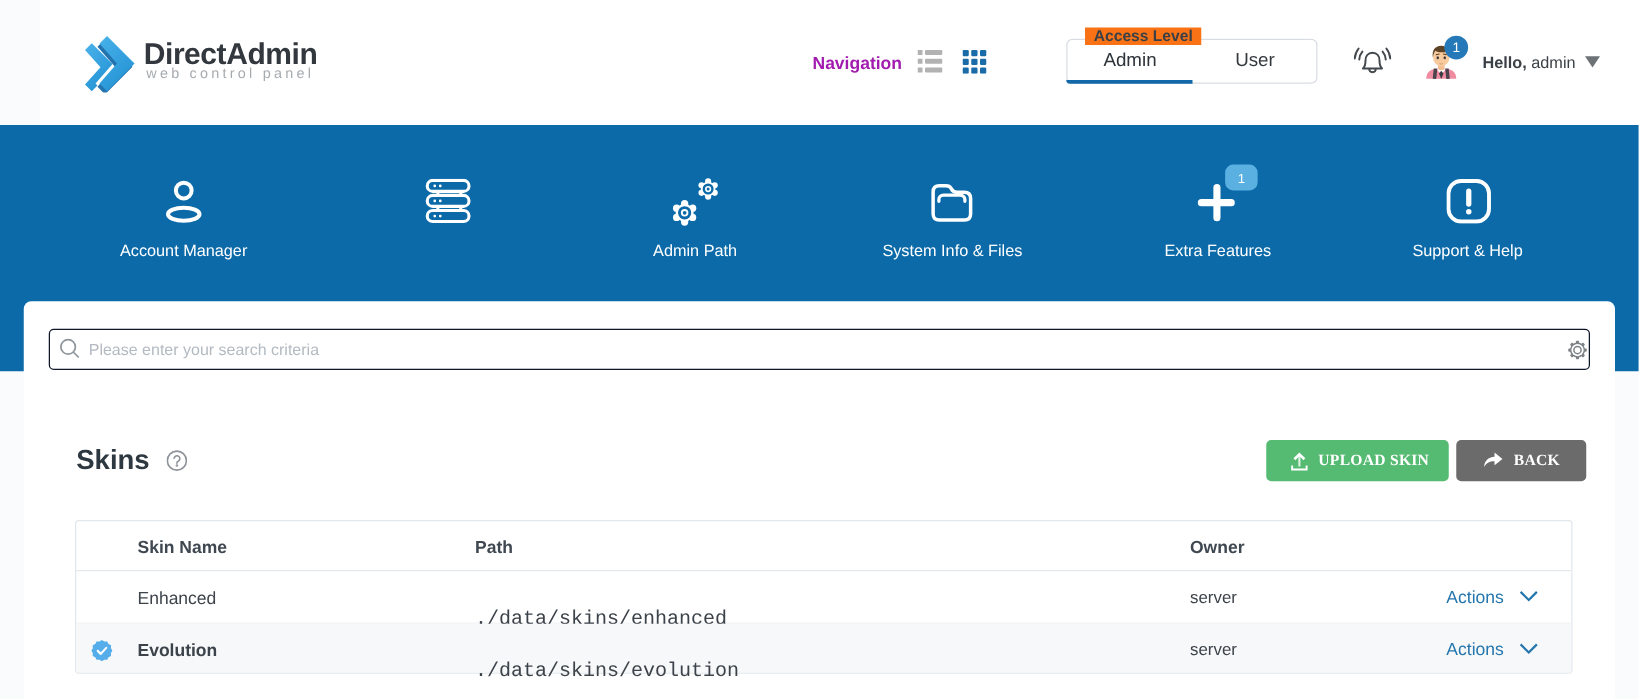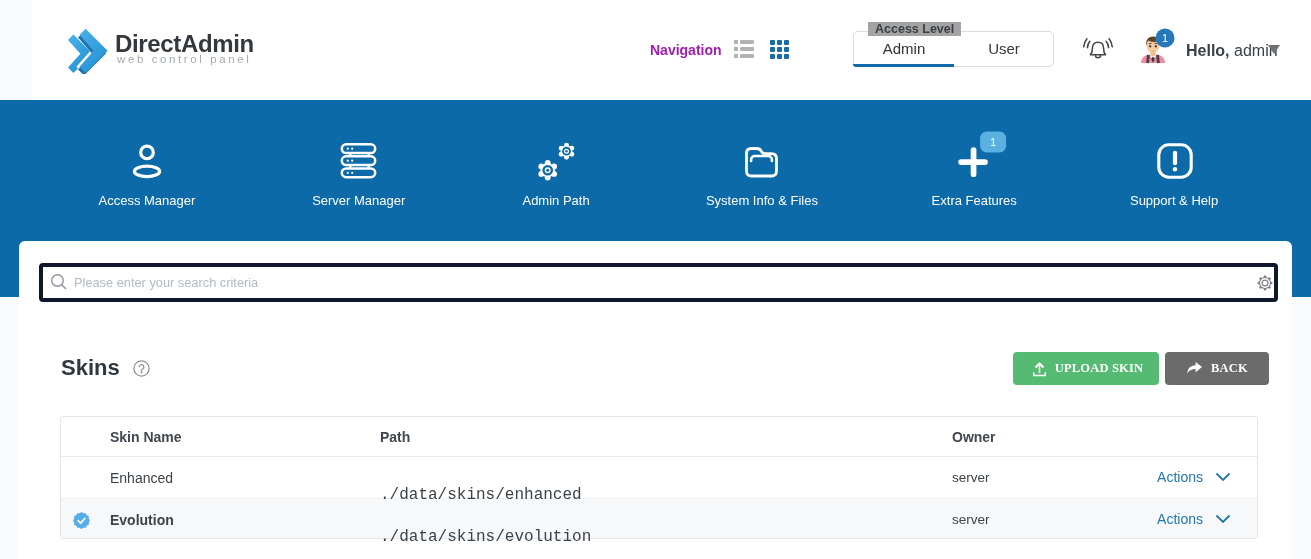--- a/index.html
+++ b/index.html
@@ -5,43 +5,43 @@
 html,body{margin:0;padding:0;}
 body{width:1311px;height:559px;background:#fafbfc;font-family:"Liberation Sans",sans-serif;overflow:hidden;position:relative;}
 .abs{position:absolute;}
 
 #header{position:absolute;left:0;top:0;width:1311px;height:100px;background:#ffffff;margin-left:32px;}
 #blueband{position:absolute;left:0;top:100px;width:1311px;height:197px;background:#0c6aa8;}
 #panel{position:absolute;left:19px;top:241px;width:1273px;height:318px;background:#ffffff;border-radius:6px 6px 0 0;}
 #logoname{position:absolute;left:83px;top:30px;font-size:24px;font-weight:bold;color:#33383e;letter-spacing:-0.35px;}
 #logosub{position:absolute;left:85px;top:52.5px;font-size:11.5px;color:#a6abb0;letter-spacing:2.6px;}
 #navlabel{position:absolute;left:618px;top:41.5px;font-size:14px;font-weight:bold;color:#a21caf;}
-#hello{position:absolute;left:1154px;top:42px;font-size:16px;color:#3a4046;}
+#hello{position:absolute;left:1154px;top:42px;font-size:13px;color:#3a4046;}
 #caret{position:absolute;left:1236px;top:45px;width:0;height:0;border-left:6.5px solid transparent;border-right:6.5px solid transparent;border-top:9px solid #6d7277;}
 
 #fieldset{position:absolute;left:821px;top:31px;width:199px;height:34px;border:1px solid #d9dde2;border-radius:5px;background:#fff;}
-#legend{position:absolute;left:836px;top:21.5px;background:#a3a3a3;padding:0 7px;font-size:12.5px;font-weight:bold;color:#3b4046;}
+#legend{position:absolute;left:836px;top:21.5px;background:#f97316;padding:0 7px;font-size:12.5px;font-weight:bold;color:#3b4046;}
 .tab{position:absolute;top:0;width:100px;height:34px;line-height:33px;text-align:center;font-size:15px;color:#2d333a;}
 #tabadmin{left:0;}
 #tabuser{left:100px;color:#33393f;}
 #tabline{position:absolute;left:-1px;top:32px;width:101px;height:3px;background:#1268a8;border-bottom-left-radius:4px;}
 
 #navrow{position:absolute;left:44px;top:100px;width:1235px;height:141px;display:flex;}
 .navitem{flex:1 1 0;position:relative;color:#ffffff;text-align:center;}
 .navitem .icon{position:absolute;left:0;right:0;top:38px;height:46px;display:flex;align-items:center;justify-content:center;}
 .navitem .lbl{position:absolute;left:0;right:0;top:92.5px;font-size:13px;}
 .ni2 .icon,.ni2 .lbl{transform:translateX(6px);}
 .ni3 .icon,.ni3 .lbl{transform:translateX(-2.5px);}
 .ni4 .icon,.ni4 .lbl{transform:translateX(-2.5px);}
 .ni5 .icon,.ni5 .lbl{transform:translateX(4px);}
 .ni6 .icon{transform:translateX(-1px);}
 .ni6 .lbl{transform:translateX(-2px);}
 
 
-#search{position:absolute;left:20px;top:22px;width:1231px;height:31px;border:4px solid #0f172a;border-radius:4px;}
+#search{position:absolute;left:20px;top:22px;width:1231px;height:31px;border:1px solid #0f172a;border-radius:4px;}
 #search .ph{position:absolute;left:31px;top:8px;font-size:12.8px;color:#b3bac2;}
 
 #skins{position:absolute;left:42px;top:114px;font-size:22px;font-weight:bold;color:#2e3840;}
 #qmark{position:absolute;left:114px;top:119px;}
 .btn{position:absolute;top:111px;height:33px;border-radius:4px;color:#fff;font-weight:bold;font-size:12.5px;letter-spacing:0.2px;display:flex;align-items:center;justify-content:center;font-family:Liberation Serif, serif;}
 #btnupload{left:994px;width:146px;background:#56bb72;}
 #btnback{left:1146px;width:104px;background:#6b6b6b;}
 
 #table{position:absolute;left:41px;top:175px;width:1196px;height:121px;border:1px solid #e2e7ec;border-radius:3px;background:#fff;}
 #table .hrow{position:absolute;left:0;top:0;width:100%;height:39px;border-bottom:1px solid #e4e9ee;}
@@ -129,35 +129,34 @@
 </div>
 <div id="blueband"></div>
 <div id="navrow">
   <div class="navitem ni1">
     <div class="icon">
         <svg width="46" height="42" viewBox="0 0 46 42" fill="none" stroke="#fff" stroke-width="3.2">
       <circle cx="23" cy="12.4" r="6.3"></circle>
       <ellipse cx="23" cy="31.4" rx="12.6" ry="5.2"></ellipse>
     </svg>
       </div>
-    <div class="lbl">Access Manager</div>
+    <div class="lbl">Account Manager</div>
   </div>
   <div class="navitem ni2">
     <div class="icon">
         <svg width="38" height="36" viewBox="0 0 38 36" fill="none">
       <path d="M10.3 4 V32 M28.6 4 V32" stroke="#fff" stroke-width="2.4"></path>
       <g fill="#0c6aa8" stroke="#fff" stroke-width="2.5">
         <rect x="1.8" y="1.3" width="33.4" height="8.8" rx="4.4"></rect>
         <rect x="1.8" y="13.3" width="33.4" height="8.8" rx="4.4"></rect>
         <rect x="1.8" y="25.4" width="33.4" height="8.8" rx="4.4"></rect>
       </g>
       <path d="M7.8 5.7 h0.01 M12.2 5.7 h0.01 M7.8 17.7 h0.01 M12.2 17.7 h0.01 M7.8 29.8 h0.01 M12.2 29.8 h0.01" stroke="#fff" stroke-linecap="round" stroke-width="2.2"></path>
     </svg>
       </div>
-    <div class="lbl">Server Manager</div>
   </div>
   <div class="navitem ni3">
     <div class="icon">
         <svg width="42" height="44" viewBox="0 0 42 44">
       <circle cx="12.2" cy="31.2" r="7.2" fill="#fff"></circle>
       <circle cx="12.20" cy="38.60" r="2.9" fill="#fff"></circle>
       <circle cx="5.79" cy="34.90" r="2.9" fill="#fff"></circle>
       <circle cx="5.79" cy="27.50" r="2.9" fill="#fff"></circle>
       <circle cx="12.20" cy="23.80" r="2.9" fill="#fff"></circle>
       <circle cx="18.61" cy="27.50" r="2.9" fill="#fff"></circle>

